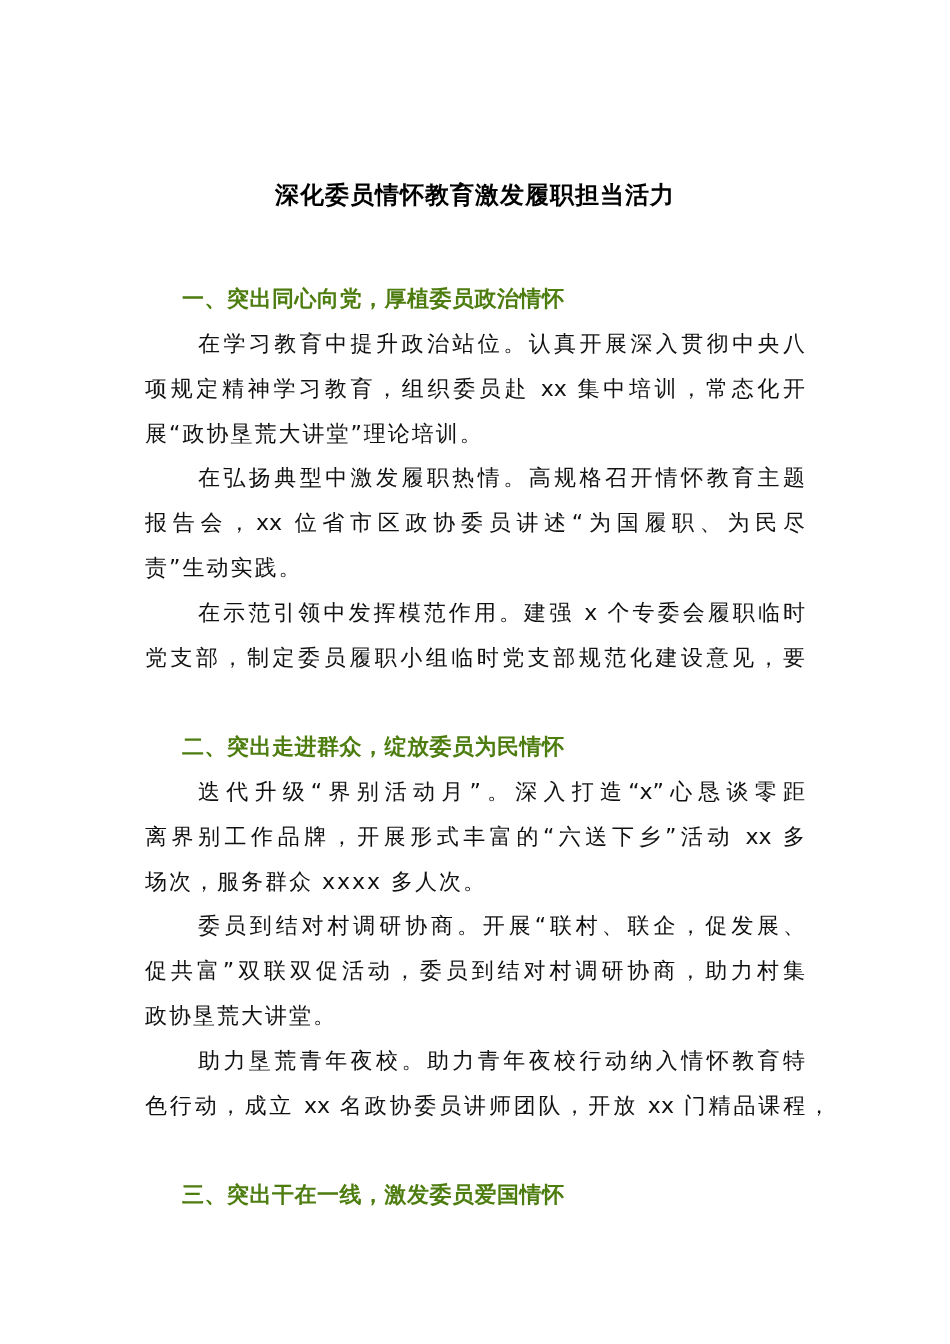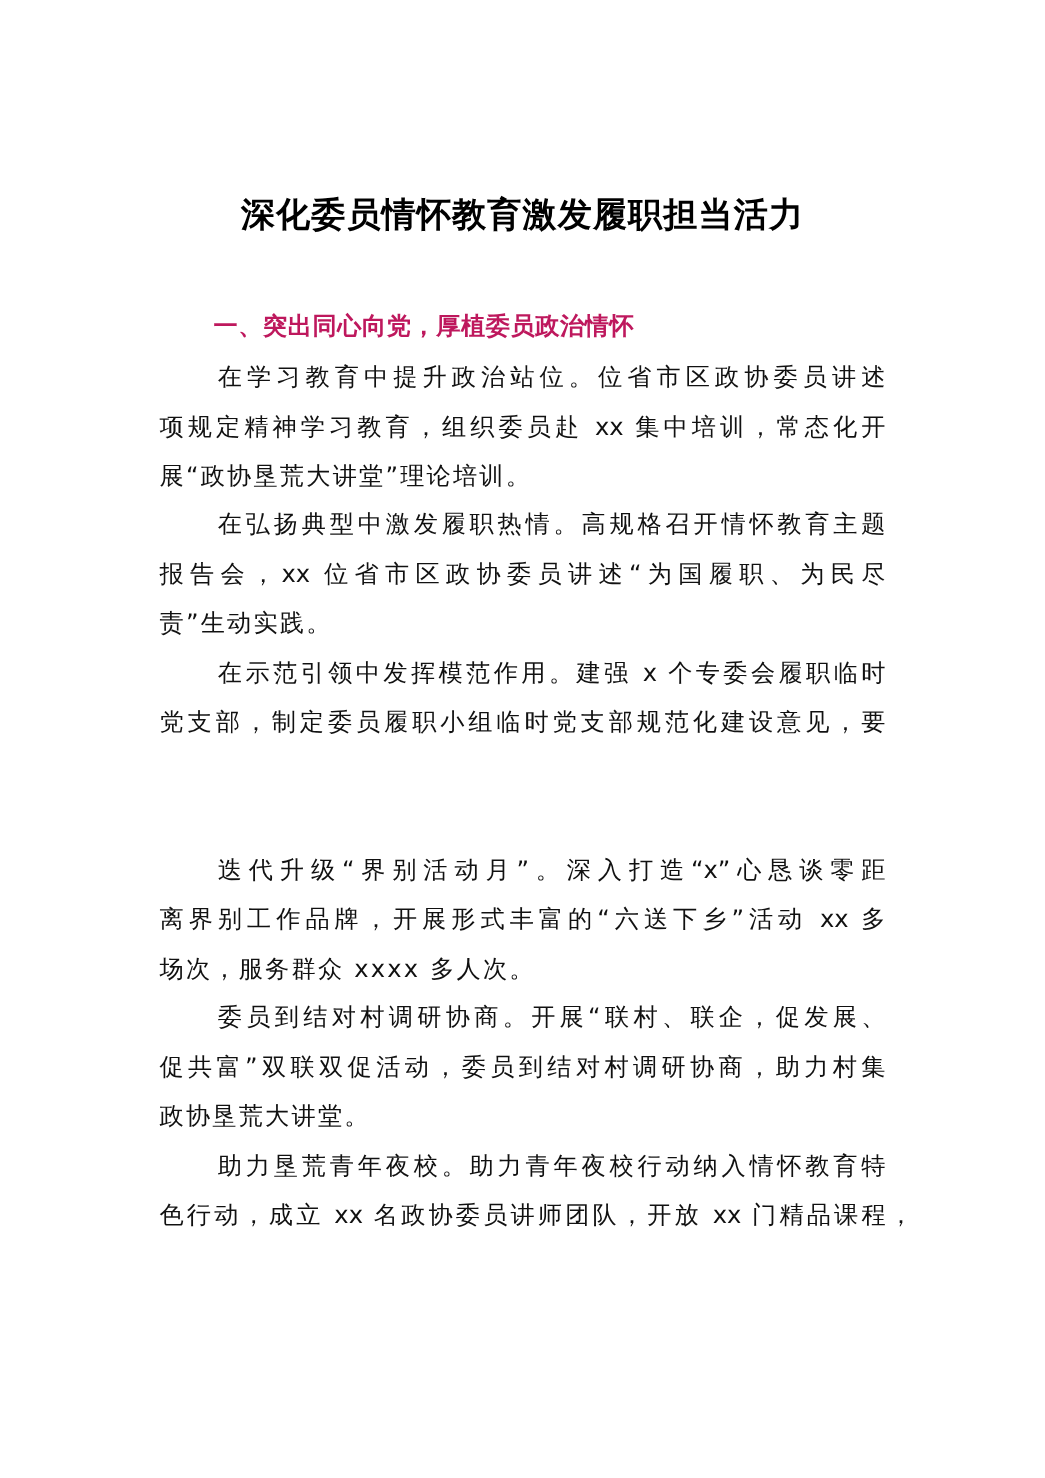--- a/index.html
+++ b/index.html
@@ -1,57 +1,59 @@
 <!DOCTYPE html>
 <html><head>
 <meta charset="utf-8">
 <style>
   html, body { margin: 0; padding: 0; background: #ffffff; }
   body { width: 950px; height: 1344px; position: relative; overflow: hidden; }
   .page { position: absolute; left: 0; top: 0; width: 950px; height: 1344px; background: #fff; }
   .title {
     position: absolute; left: 0; top: 170px; width: 950px; text-align: center;
     font-family: "DejaVu Serif", "Liberation Serif", serif;
-    font-weight: bold; font-size: 31px; letter-spacing: 1px; color: #000;
+    font-weight: bold; font-size: 24px; letter-spacing: 1px; color: #000;
     line-height: 50px;
   }
   .line {
     position: absolute; left: 145px; width: 660px;
     font-family: "DejaVu Sans", "Liberation Sans", sans-serif;
     font-size: 22px; color: #111; line-height: 30px; white-space: nowrap;
     letter-spacing: 3.2px;
   }
   .line.indent { left: 198px; }
-  .line.heading { left: 194px; font-weight: bold; letter-spacing: 0.5px; color: #be185d; font-family: Liberation Mono, monospace; }
+  .line.heading { left: 182px; font-weight: bold; letter-spacing: 0.5px; color: #4d7c0f; }
   .justify { text-align-last: justify; text-align: justify; letter-spacing: 0; }
 </style>
 </head>
 <body>
 
 <div class="page">
   <div class="title">深化委员情怀教育激发履职担当活力</div>
 
   <div class="line heading" style="top:284px;">一、突出同心向党，厚植委员政治情怀</div>
 
-  <div class="line indent justify" style="top:329px;width:607px;">在学习教育中提升政治站位。位省市区政协委员讲述</div>
+  <div class="line indent justify" style="top:329px;width:607px;">在学习教育中提升政治站位。认真开展深入贯彻中央八</div>
   <div class="line justify" style="top:374px;">项规定精神学习教育，组织委员赴 xx 集中培训，常态化开</div>
   <div class="line" style="top:419px;letter-spacing:2px;">展“政协垦荒大讲堂”理论培训。</div>
 
   <div class="line justify" style="top:508px;">报告会，xx 位省市区政协委员讲述“为国履职、为民尽</div>
   <div class="line indent justify" style="top:463px;width:607px;">在弘扬典型中激发履职热情。高规格召开情怀教育主题</div>
   <div class="line" style="top:553px;letter-spacing:2px;">责”生动实践。</div>
 
   <div class="line indent justify" style="top:598px;width:607px;">在示范引领中发挥模范作用。建强 x 个专委会履职临时</div>
   <div class="line justify" style="top:643px;">党支部，制定委员履职小组临时党支部规范化建设意见，要</div>
 
+  <div class="line heading" style="top:732px;">二、突出走进群众，绽放委员为民情怀</div>
 
   <div class="line indent justify" style="top:777px;width:607px;">迭代升级“界别活动月”。深入打造“x”心恳谈零距</div>
   <div class="line justify" style="top:822px;">离界别工作品牌，开展形式丰富的“六送下乡”活动 xx 多</div>
   <div class="line" style="top:867px;letter-spacing:2px;">场次，服务群众 xxxx 多人次。</div>
 
   <div class="line indent justify" style="top:911px;width:607px;">委员到结对村调研协商。开展“联村、联企，促发展、</div>
   <div class="line justify" style="top:956px;">促共富”双联双促活动，委员到结对村调研协商，助力村集</div>
   <div class="line" style="top:1001px;letter-spacing:2px;">政协垦荒大讲堂。</div>
 
   <div class="line indent justify" style="top:1046px;width:607px;">助力垦荒青年夜校。助力青年夜校行动纳入情怀教育特</div>
   <div class="line justify" style="top:1091px;width:685px;">色行动，成立 xx 名政协委员讲师团队，开放 xx 门精品课程，</div>
 
+  <div class="line heading" style="top:1180px;">三、突出干在一线，激发委员爱国情怀</div>
 </div>
 
 </body></html>

